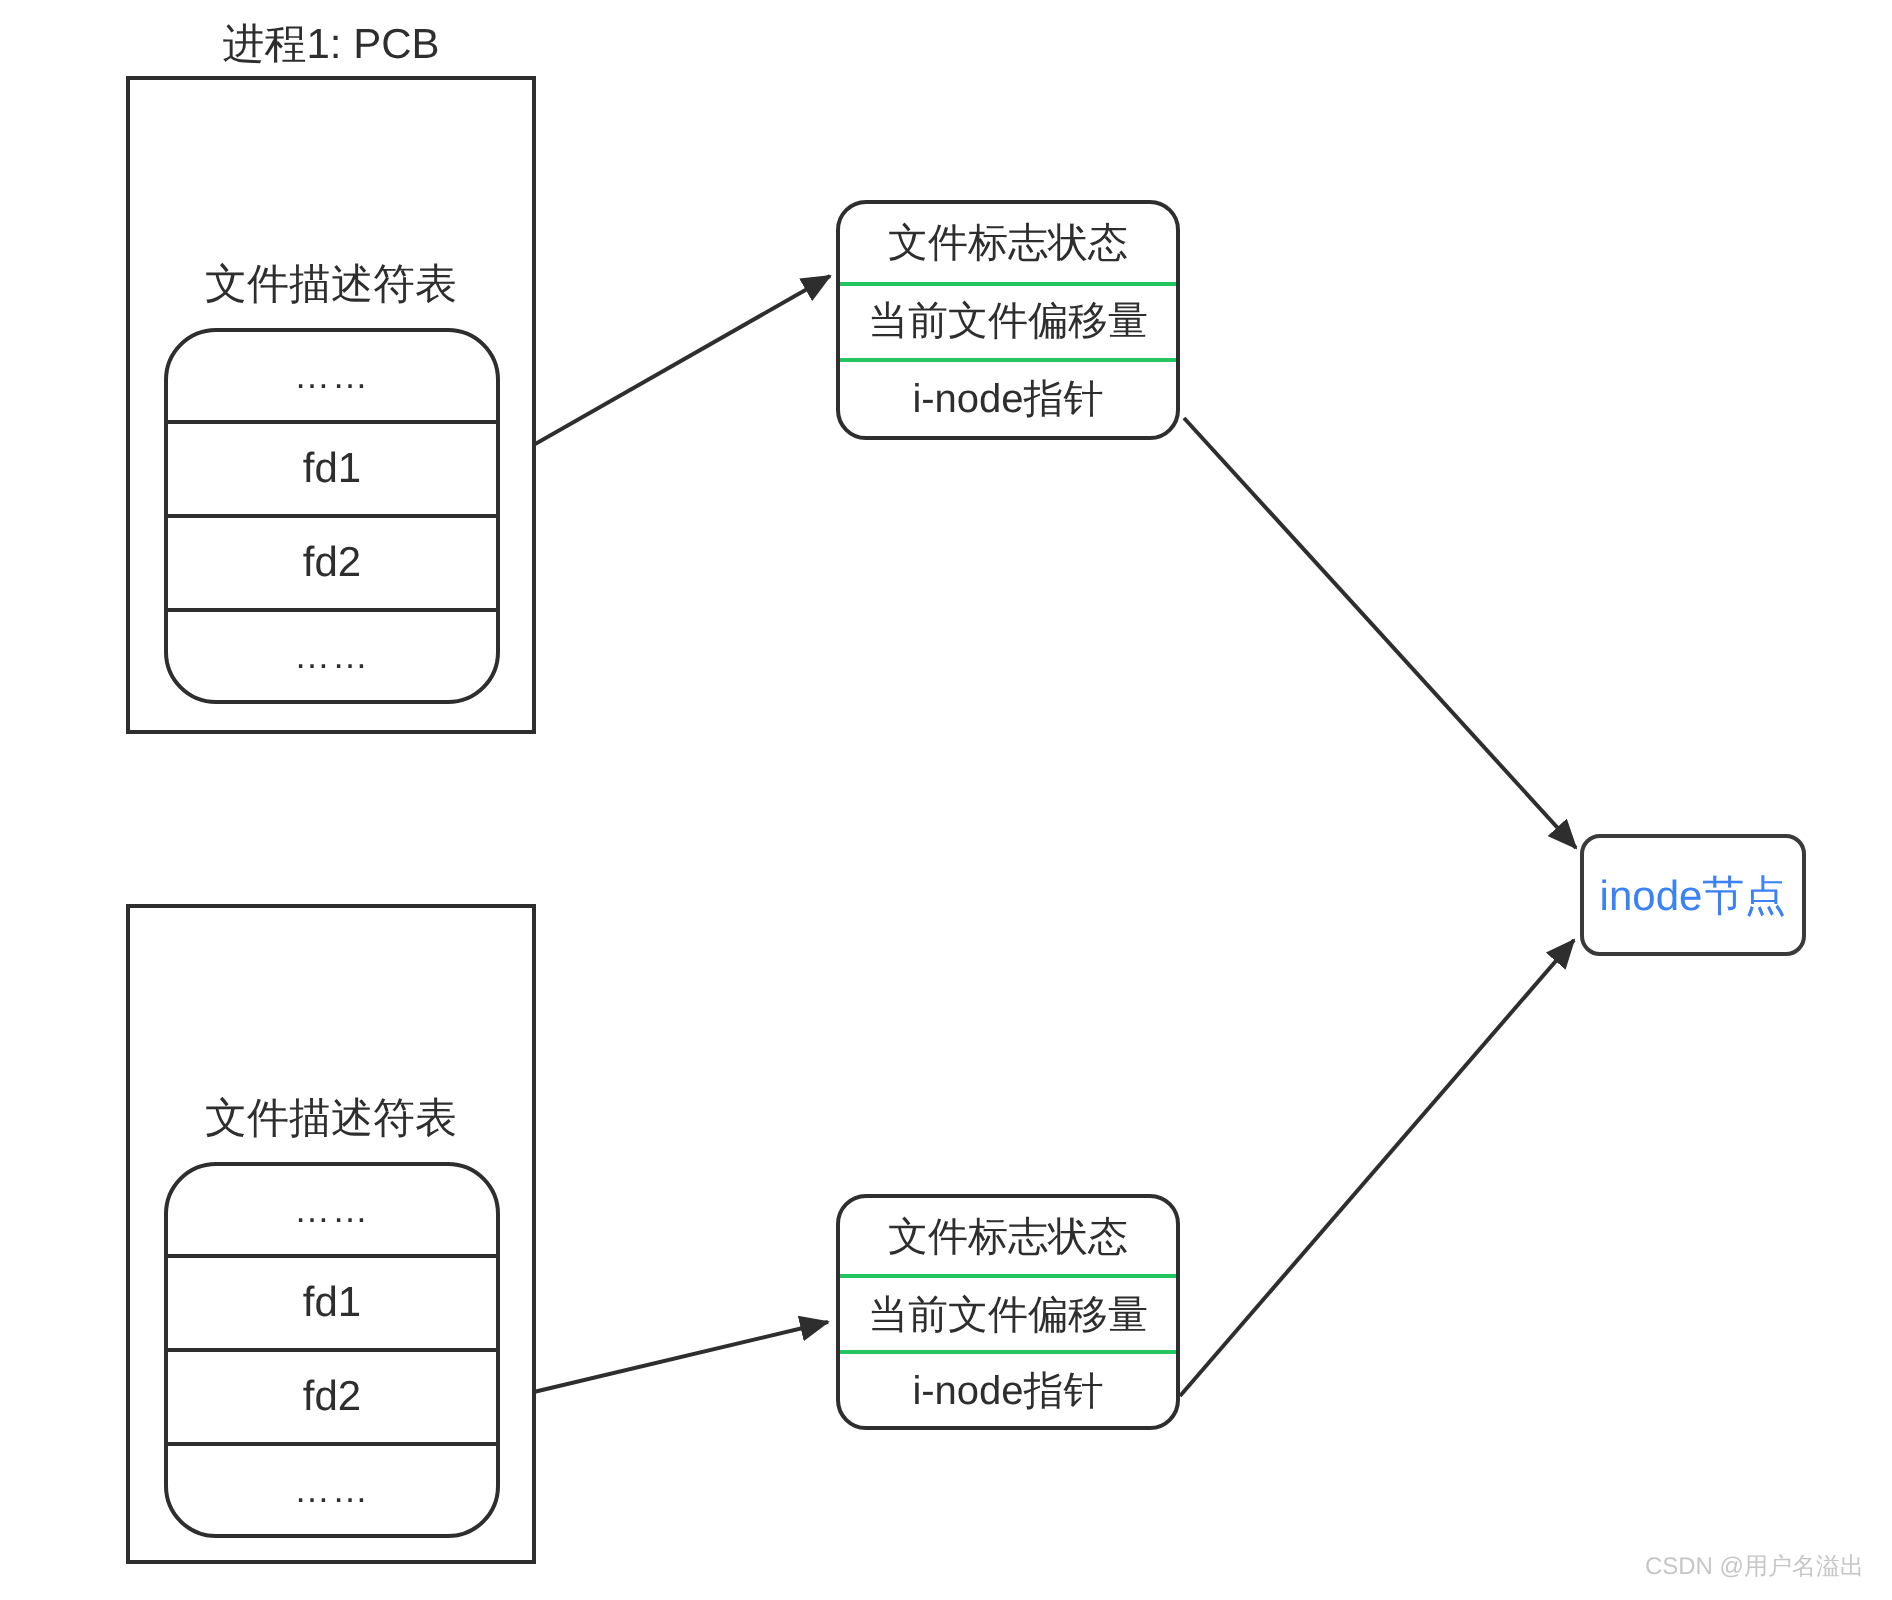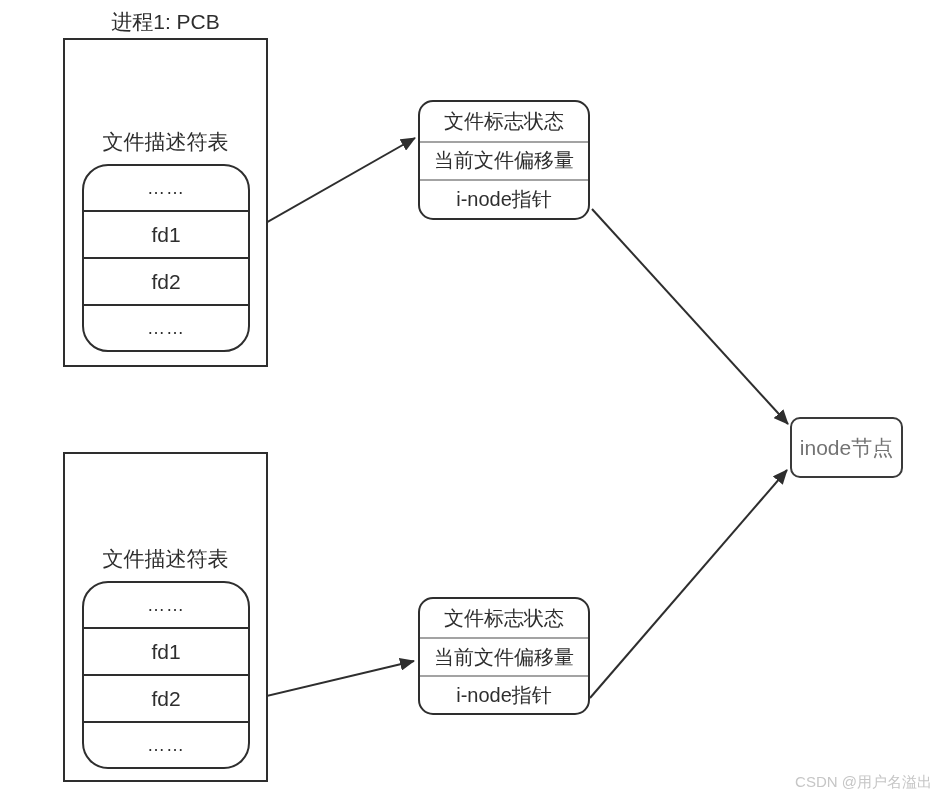--- a/index.html
+++ b/index.html
@@ -65,39 +65,39 @@
   }
   .file-table .row {
     display: flex;
     align-items: center;
     justify-content: center;
     font-size: 20px;
     color: #2e2e2e;
     white-space: nowrap;
   }
   .file-table .row + .row {
-    border-top: 2px solid #a3a3a3;
+    border-top: 2px solid #22c55e;
   }
   .inode-box {
     border: 2px solid #3a3a3a;
     border-radius: 10px;
     background: #ffffff;
     box-sizing: border-box;
     display: flex;
     align-items: center;
     justify-content: center;
     font-size: 21px;
-    color: #737373;
+    color: #3b82f6;
     white-space: nowrap;
   }
   .watermark {
     position: absolute;
     right: 14px;
     bottom: 8px;
-    font-size: 15px;
+    font-size: 12px;
     color: #c6c6c6;
     white-space: nowrap;
   }
 </style>
 </head>
 <body>
 
 <div class="stage">
 
   <svg class="arrows-layer" width="946" height="800" viewBox="0 0 946 800" xmlns="http://www.w3.org/2000/svg">

